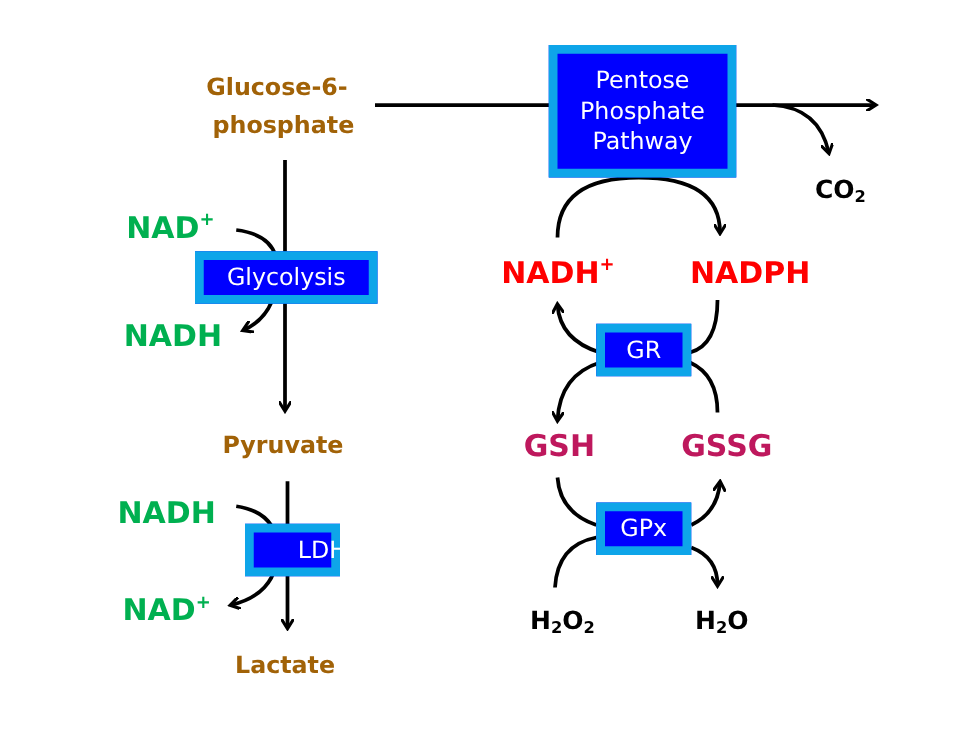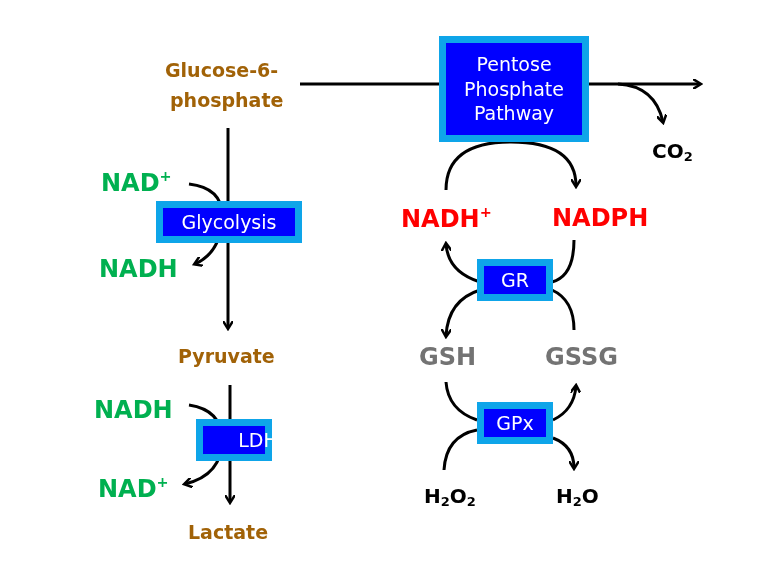--- a/index.html
+++ b/index.html
@@ -3,21 +3,21 @@
 <meta charset="utf-8">
 <style>
   html, body { margin:0; padding:0; background:#ffffff; }
   #stage { position:relative; width:779px; height:584px; overflow:hidden; background:#fff;
     font-family:"Liberation Sans", sans-serif; }
   svg#lines { position:absolute; left:0; top:0; }
   .lbl { position:absolute; font-family:"DejaVu Sans", sans-serif; font-weight:bold; white-space:nowrap; }
   .black { color:#a16207; font-size:19px; }
   .green { color:#00b050; font-size:24px; }
   .red { color:#ff0000; font-size:24px; }
-  .blue { color:#737373; font-size:24px; }
+  .blue { color:#be185d; font-size:24px; }
   .small { color:#000; font-size:20px; }
   .box { position:absolute; background:#0000ff; border:7px solid #0ea5e9; color:#fff;
     font-family:"DejaVu Sans", sans-serif; font-size:19px; display:flex; align-items:center;
     justify-content:center; text-align:center; box-sizing:border-box; line-height:1.3; }
   sup { font-size:0.6em; vertical-align:0.7em; }
   sub { font-size:0.65em; vertical-align:-0.25em; }
 </style>
 </head>
 <body>
 

